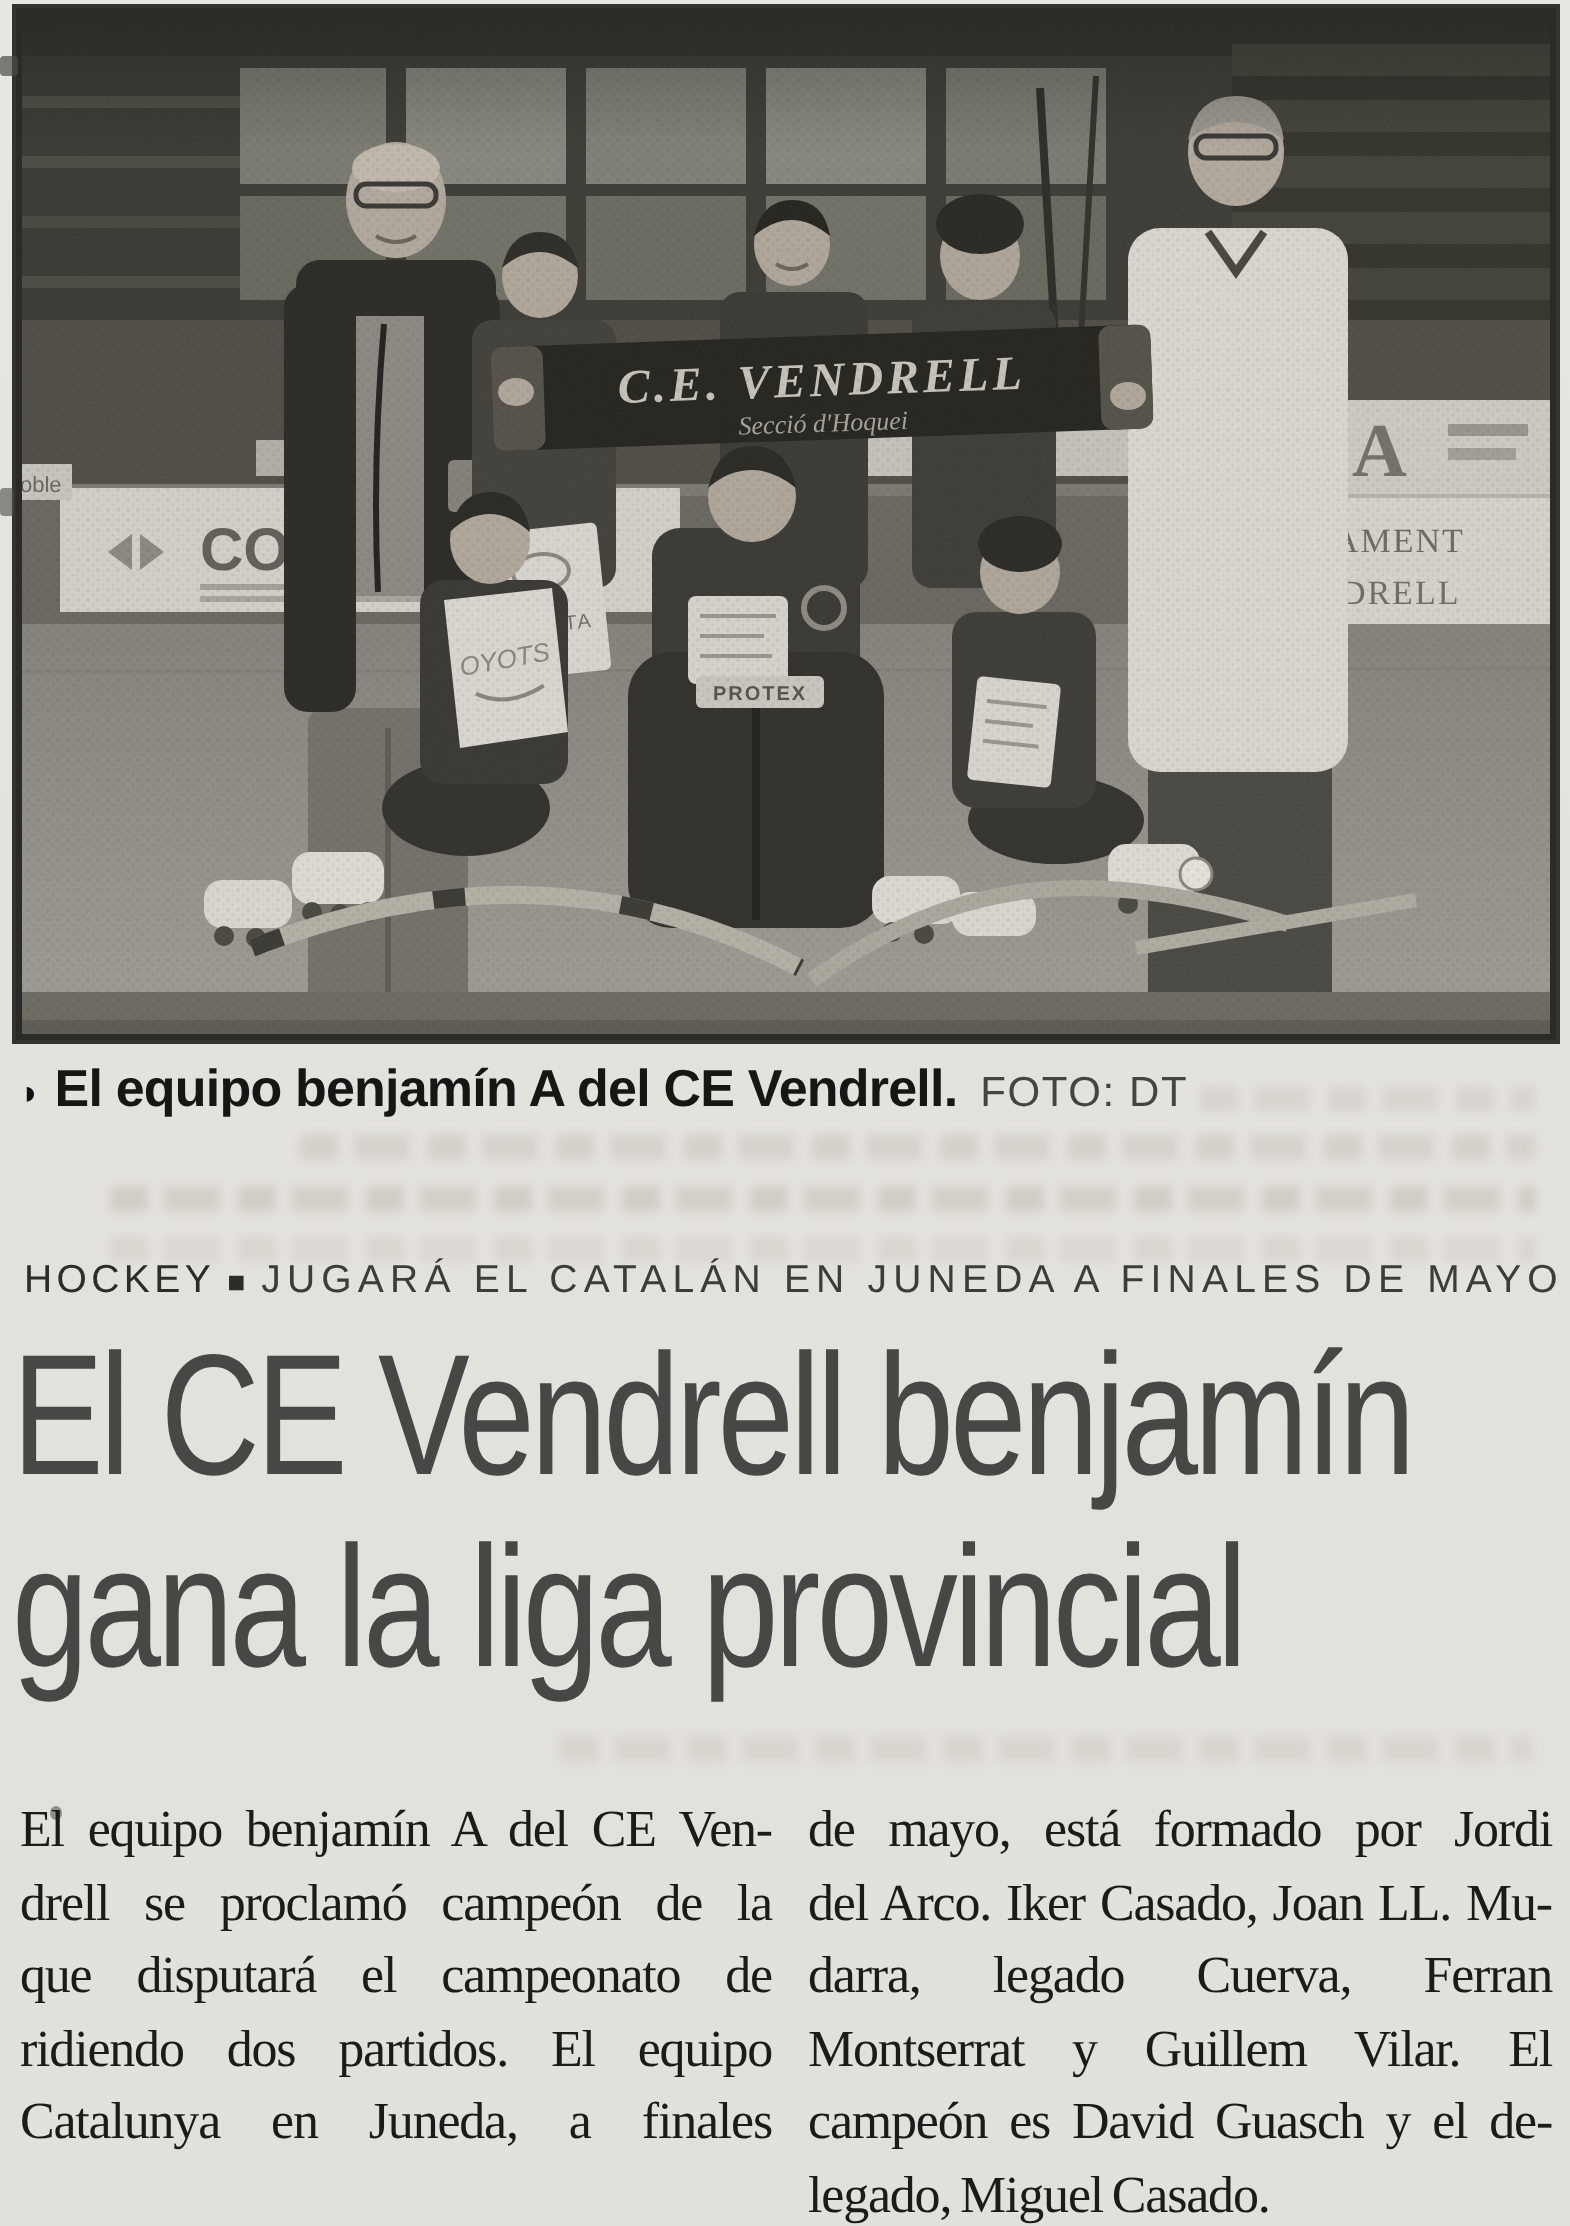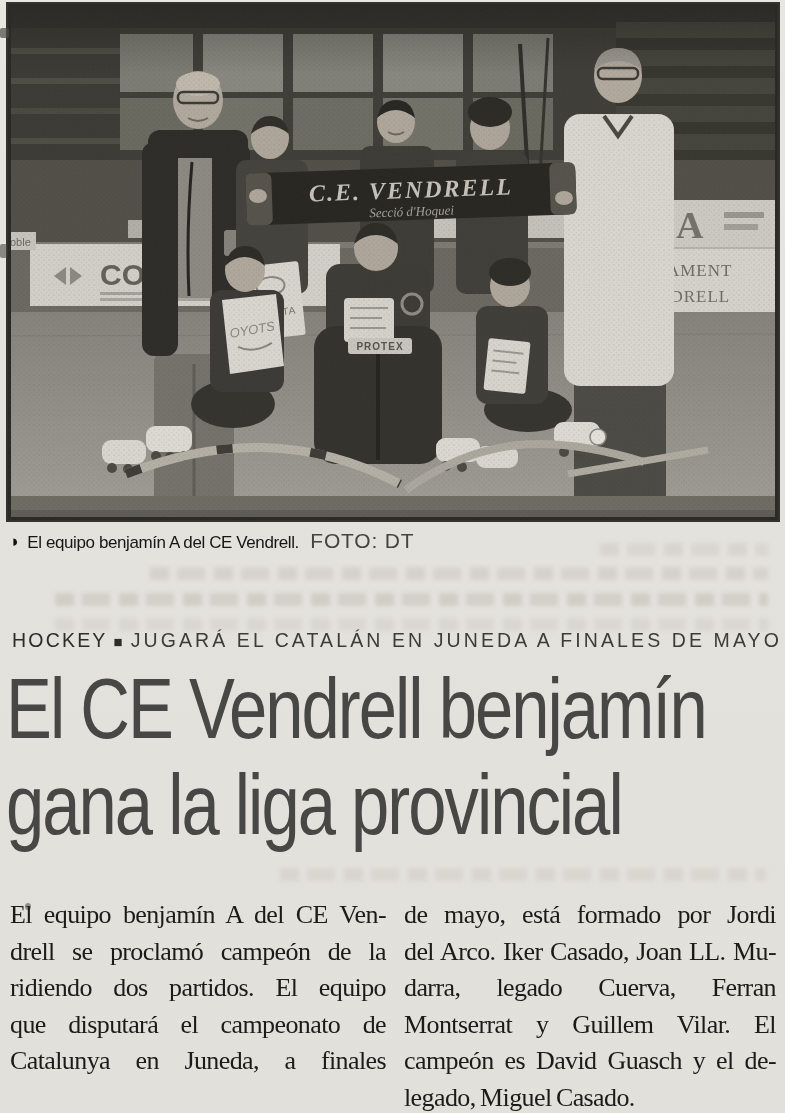--- a/index.html
+++ b/index.html
@@ -6,21 +6,21 @@
   .page{position:relative;width:785px;height:1113px;margin:0 auto;overflow:hidden;
         background:linear-gradient(180deg,#e8e6e1 0%,#e4e2dd 40%,#e2e0da 100%);
         font-family:"Liberation Sans",sans-serif;color:#1c1c1a;}
   
   .photo-wrap{position:absolute;left:8px;top:4px;width:770px;height:516px;
               box-shadow:0 0 0 2px #33322e;background:#7c7a73;}
   .photo-wrap svg{display:block;}
   
   .caption{position:absolute;left:10px;top:529px;width:766px;white-space:nowrap;}
   .cap-marker{font-size:17px;color:#111;margin-right:7px;vertical-align:1px;}
-  .cap-text{font-weight:normal;font-size:17px;letter-spacing:-0.4px;color:#161614;}
+  .cap-text{font-weight:bold;font-size:26px;letter-spacing:-0.4px;color:#161614;}
   .cap-credit{font-size:21px;letter-spacing:0.8px;color:#45443f;margin-left:7px;}
   
   .ghost{position:absolute;height:13px;filter:blur(2.3px);
          background:repeating-linear-gradient(90deg,#c5c2bb 0 19px,rgba(0,0,0,0) 19px 27px,
                     #c9c6bf 27px 55px,rgba(0,0,0,0) 55px 64px);}
   .g0{top:543px;left:600px;width:168px;opacity:.40;}
   .g1{top:567px;left:150px;width:618px;opacity:.50;}
   .g2{top:593px;left:55px;width:713px;opacity:.62;}
   .g3{top:618px;left:55px;width:713px;opacity:.34;}
   .g4{top:868px;left:280px;width:486px;opacity:.38;}
@@ -295,22 +295,22 @@
 
   <h1 class="headline">
     <span class="hl-line">El CE Vendrell benjamín</span>
     <span class="hl-line">gana la liga provincial</span>
   </h1>
 
   <div class="article">
     <div class="col col1">
         <div class="jline">El equipo benjamín A del CE Ven-</div>
         <div class="jline">drell se proclamó campeón de la</div>
+        <div class="jline">que disputará el campeonato de</div>
         <div class="jline">ridiendo dos partidos. El equipo</div>
-        <div class="jline">que disputará el campeonato de</div>
         <div class="jline">Catalunya en Juneda, a finales</div>
       </div>
     <div class="col col2 col-endpara">
         <div class="jline">de mayo, está formado por Jordi</div>
         <div class="jline">del Arco. Iker Casado, Joan LL. Mu-</div>
         <div class="jline">darra, legado Cuerva, Ferran</div>
         <div class="jline">Montserrat y Guillem Vilar. El</div>
         <div class="jline">campeón es David Guasch y el de-</div>
         <div class="jline">legado, Miguel Casado.</div>
       </div>

